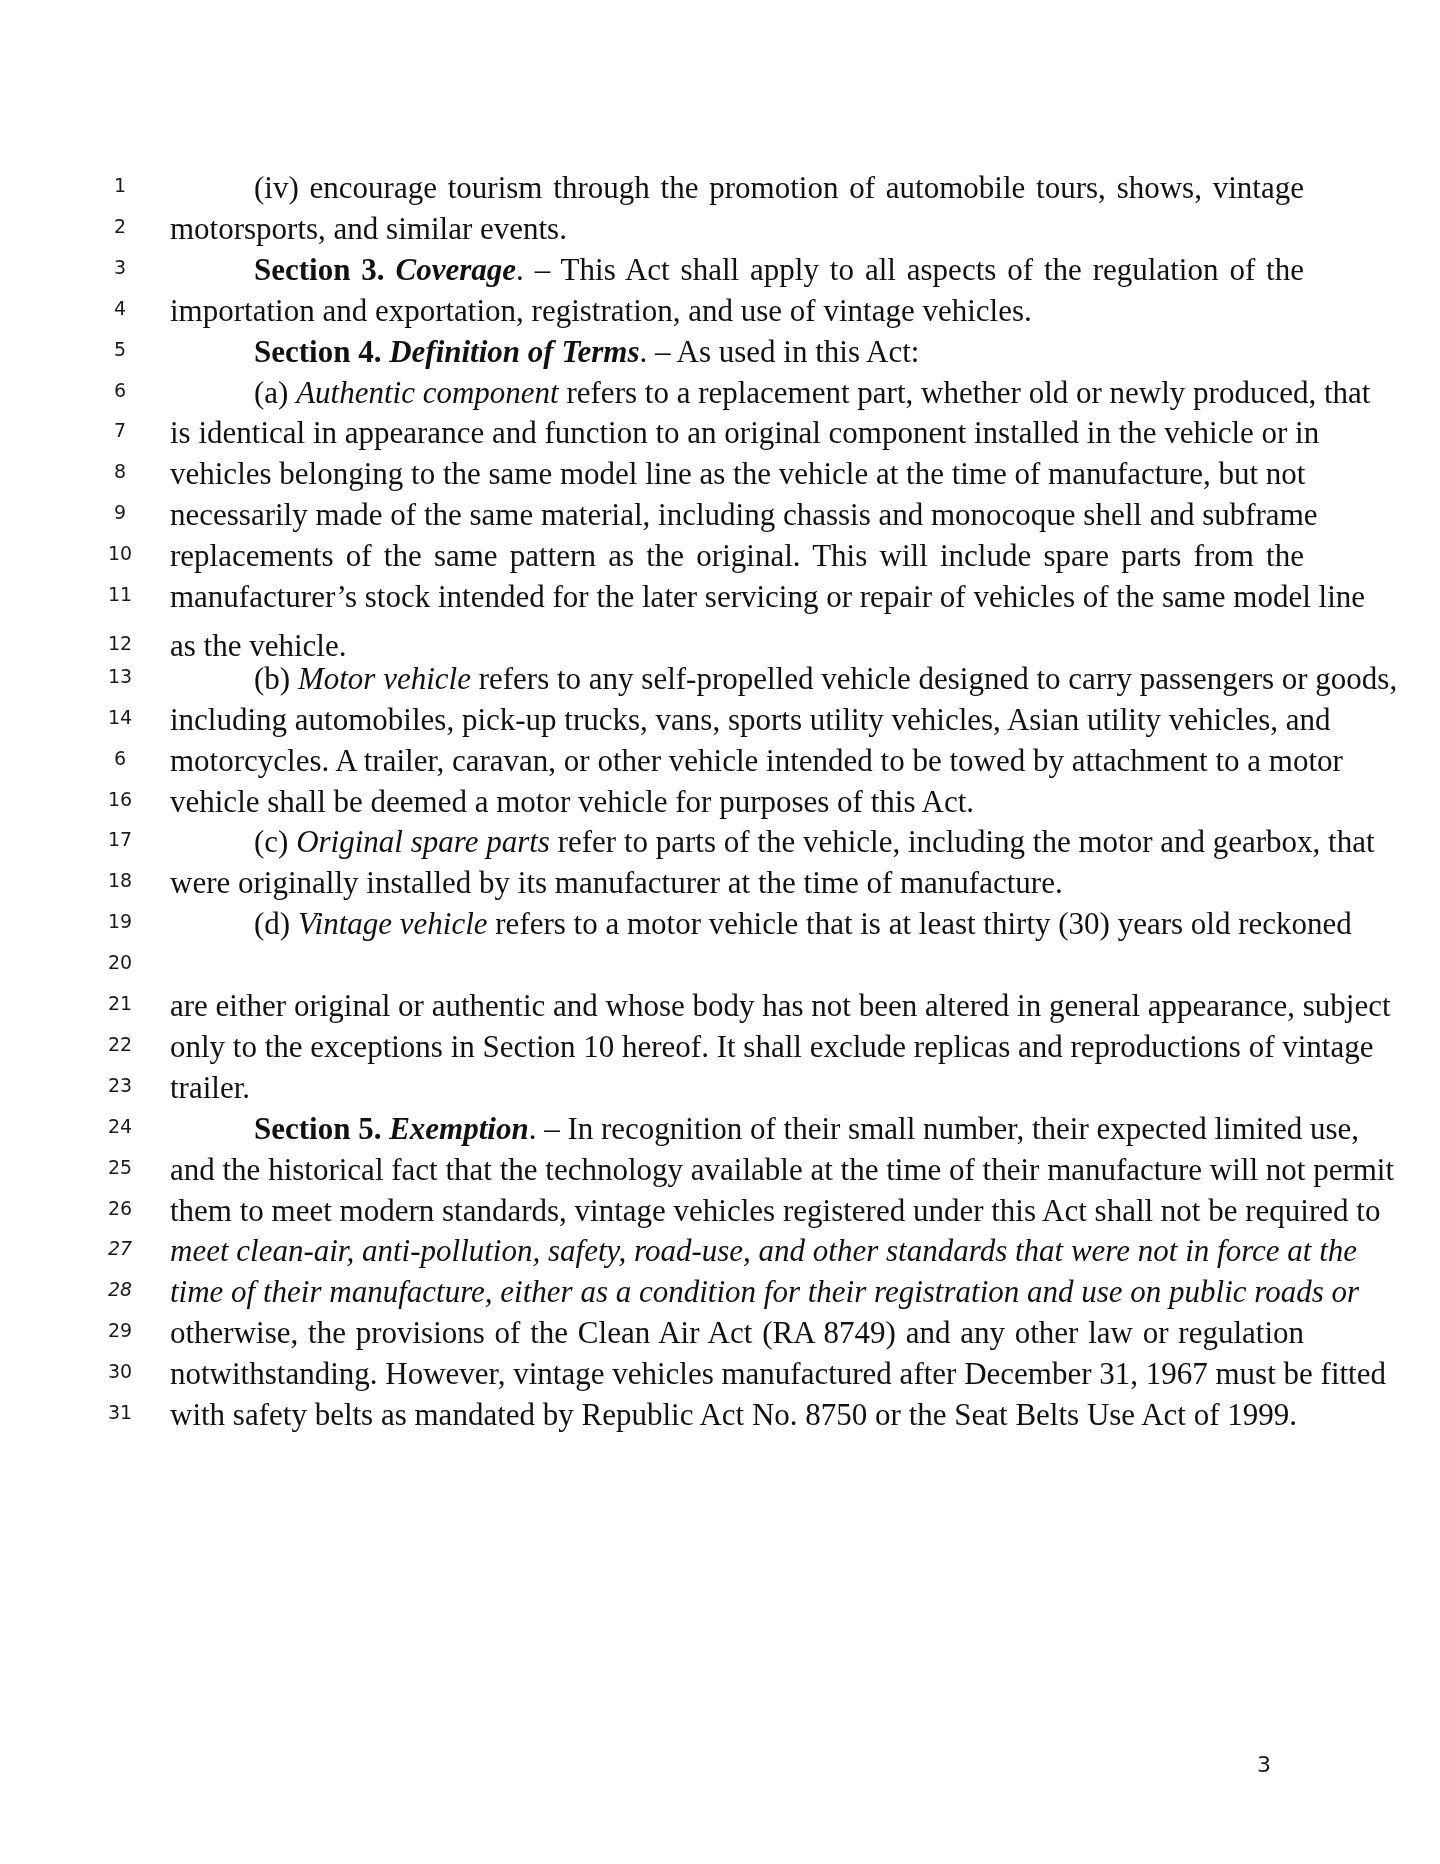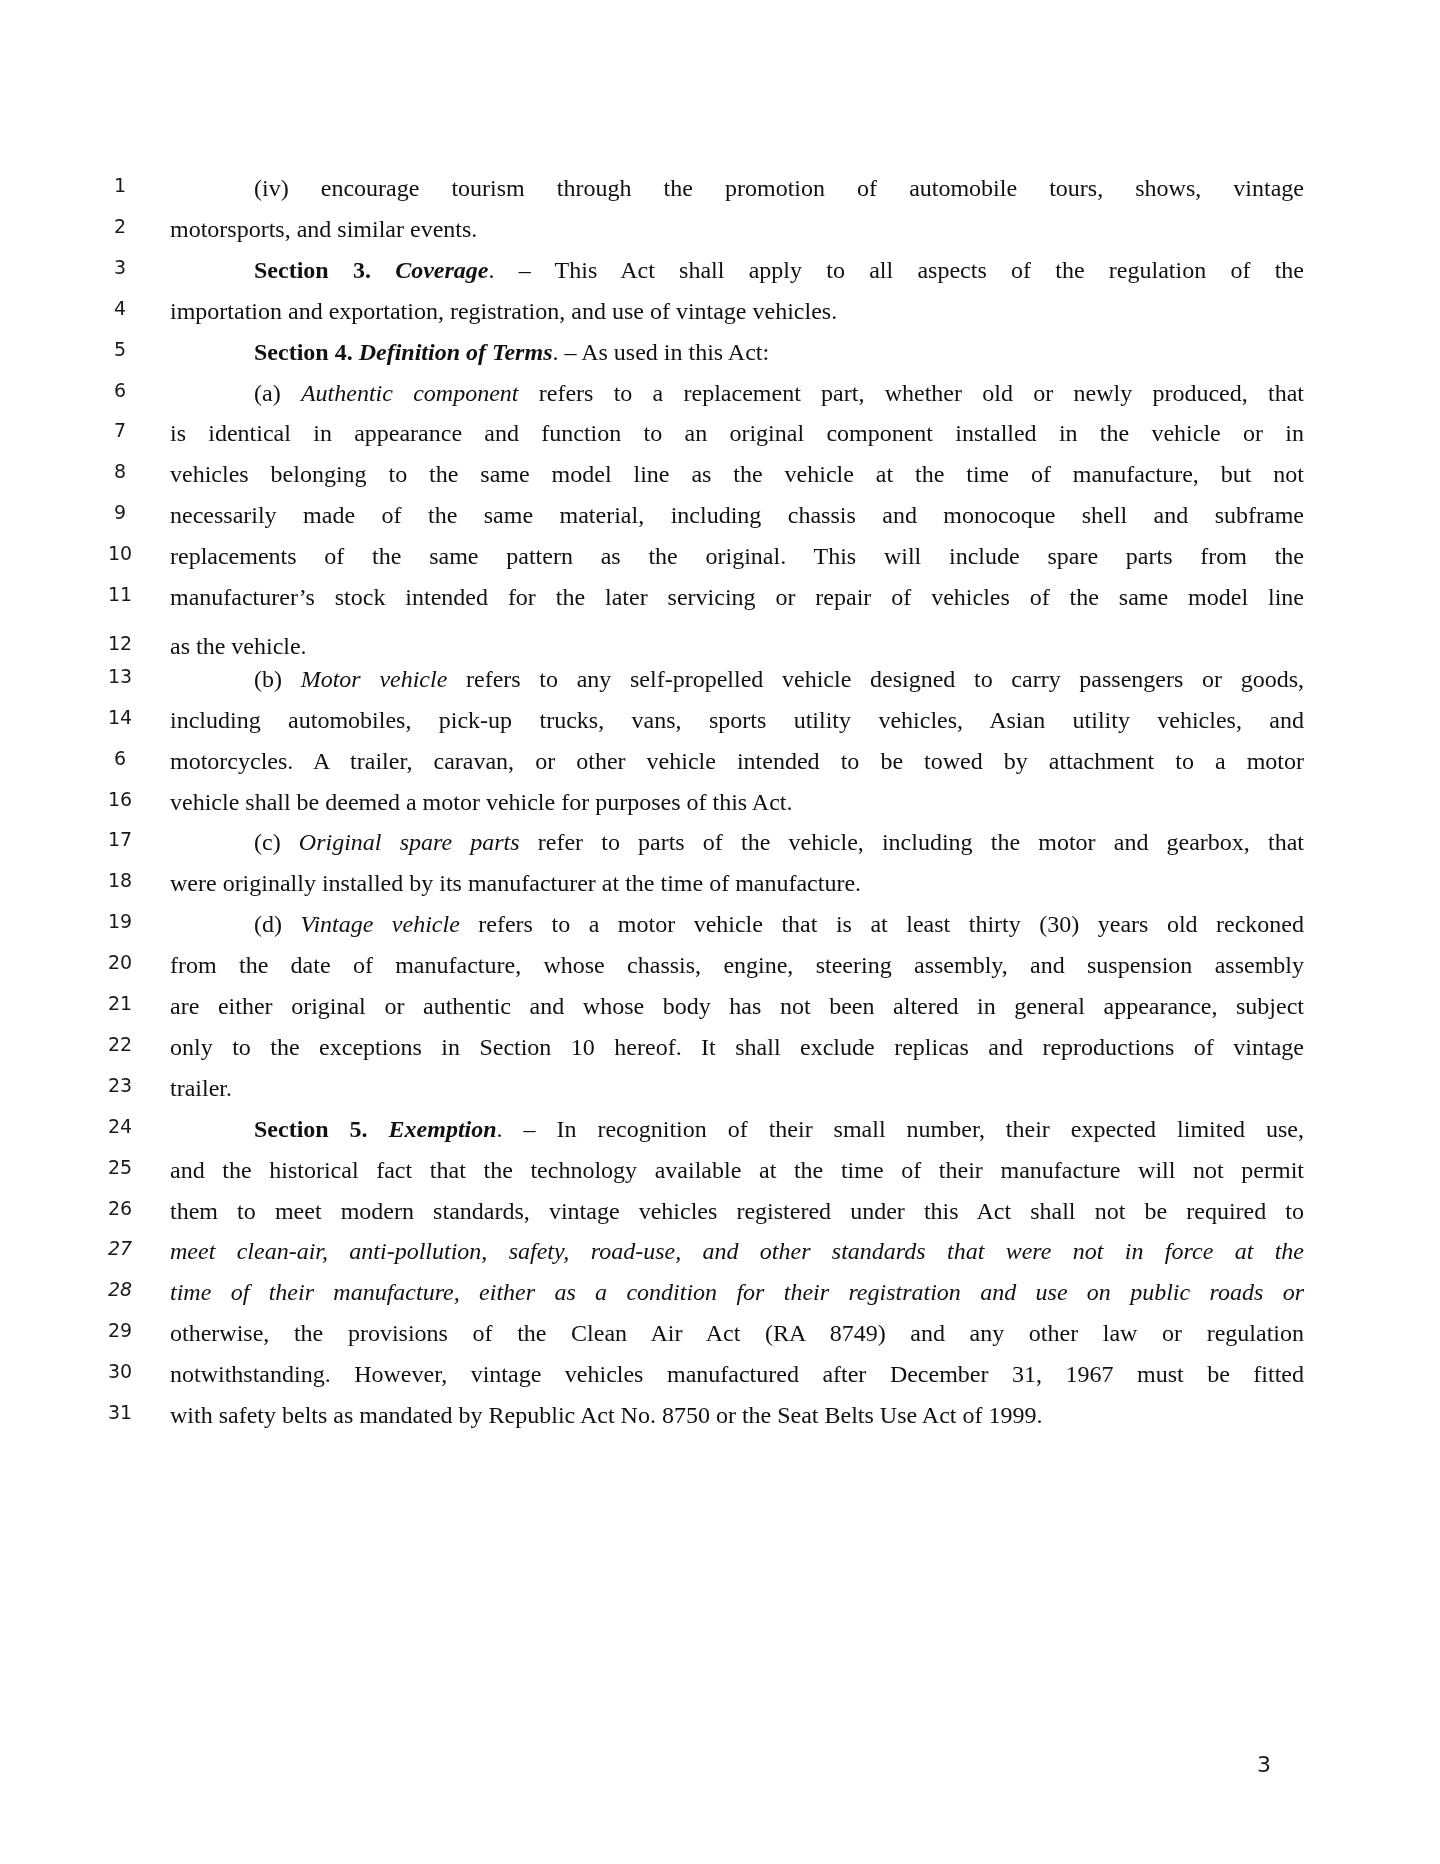--- a/index.html
+++ b/index.html
@@ -35,21 +35,21 @@
       font-family: "DejaVu Sans", sans-serif;
       font-size: 19px;
       color: #1a1a1a;
       top: 10px;
     }
     .txt {
       position: absolute;
       left: 170px;
       width: 1134px;
       font-family: "Liberation Serif", serif;
-      font-size: 24px;
+      font-size: 31px;
       line-height: 48px;
       white-space: nowrap;
       text-align: justify;
       text-align-last: justify;
       color: #111111;
     }
     .txt.indent {
       left: 254px;
       width: 1050px;
     }
@@ -145,21 +145,20 @@
       <div class="line" style="top: 859.3px;">
         <span class="ln">18</span>
         <div class="txt last"><span>were originally installed by its manufacturer at the time of manufacture.</span></div>
       </div>
       <div class="line" style="top: 900.2px;">
         <span class="ln">19</span>
         <div class="txt indent"><span>(d) </span><span class="i">Vintage vehicle</span><span> refers to a motor vehicle that is at least thirty (30) years old reckoned</span></div>
       </div>
       <div class="line" style="top: 941.1px;">
         <span class="ln">20</span>
-        <div class="txt"><span>from the date of manufacture, whose chassis, engine, steering assembly, and suspension assembly</span></div>
       </div>
       <div class="line" style="top: 982px;">
         <span class="ln">21</span>
         <div class="txt"><span>are either original or authentic and whose body has not been altered in general appearance, subject</span></div>
       </div>
       <div class="line" style="top: 1022.9px;">
         <span class="ln">22</span>
         <div class="txt"><span>only to the exceptions in Section 10 hereof. It shall exclude replicas and reproductions of vintage</span></div>
       </div>
       <div class="line" style="top: 1063.8px;">

